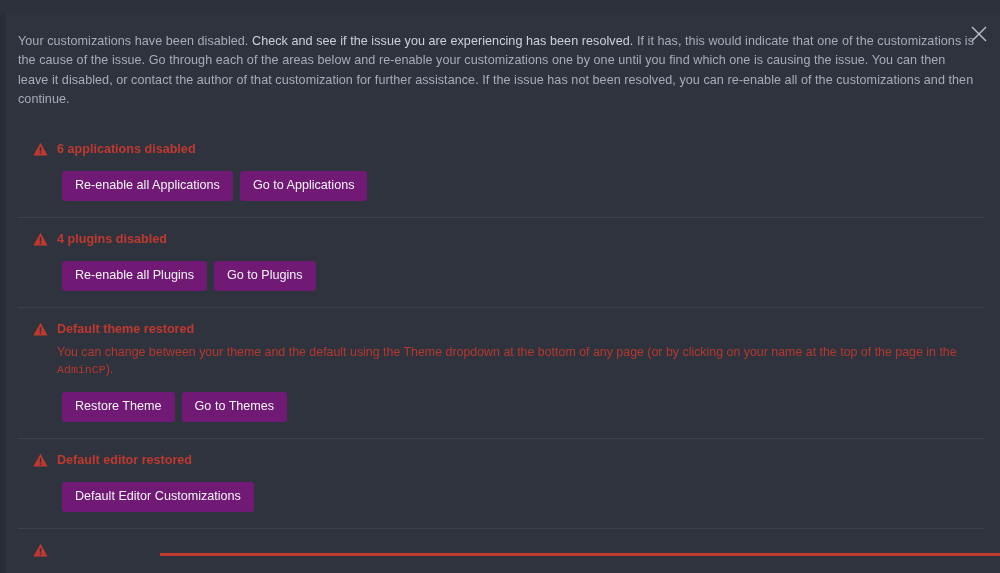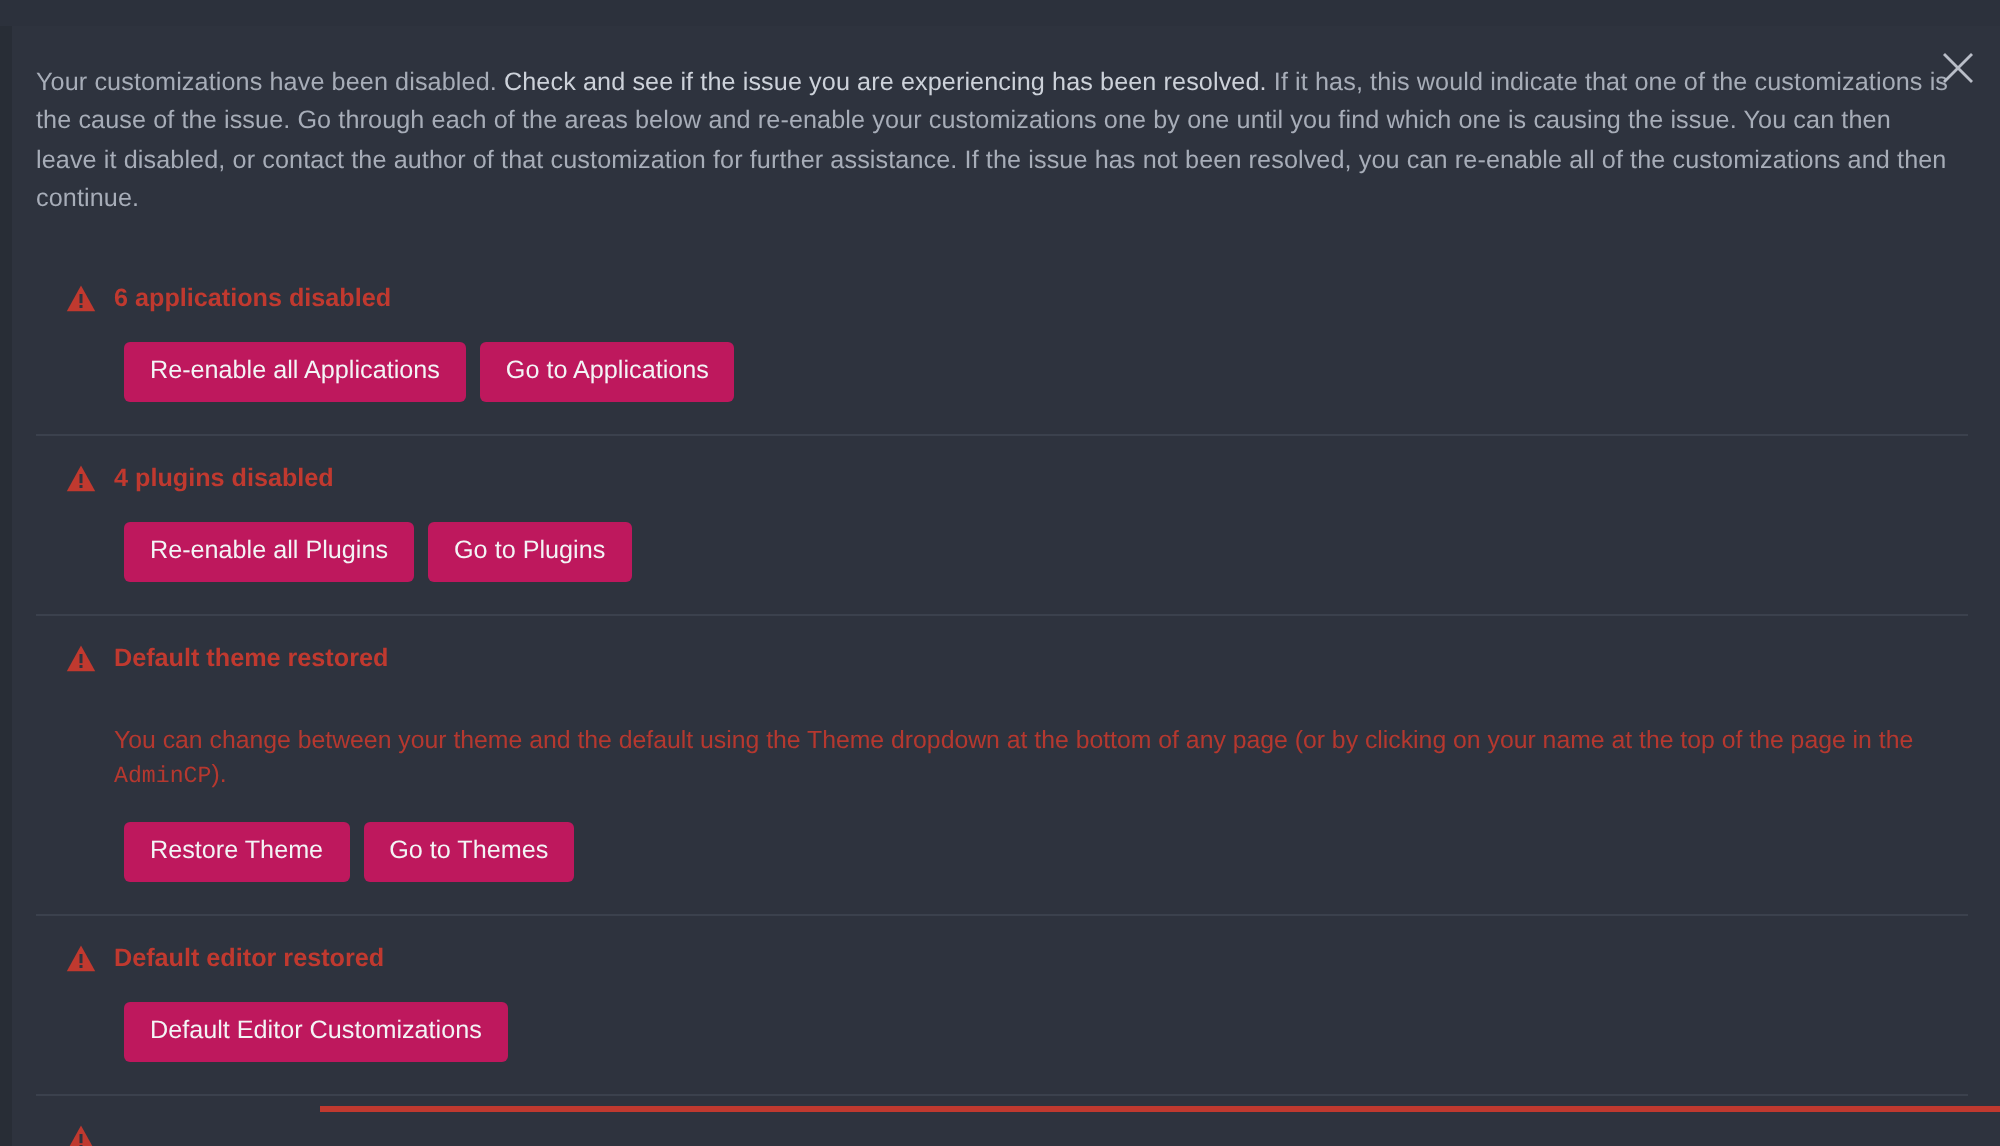--- a/index.html
+++ b/index.html
@@ -81,34 +81,34 @@
     color: #c0392f;
     font-size: 12.6px;
     line-height: 16px;
     font-weight: bold;
   }
   .sec-desc {
     color: #b5382f;
     font-size: 12.4px;
     line-height: 17px;
     padding-left: 33px;
-    margin-top: 25px;
+    margin-top: 7px;
   }
   .sec-desc code {
     font-family: "Liberation Mono", monospace;
     font-size: 11.6px;
   }
   .btn-row {
     display: flex;
     gap: 7px;
     padding-left: 38px;
     margin-top: 14px;
   }
   .btn {
-    background: #be185d;
+    background: #701a75;
     color: #f3f4f6;
     border: none;
     border-radius: 3px;
     font-family: "Liberation Sans", sans-serif;
     font-size: 12.6px;
     line-height: 1;
     padding: 9px 13px 10px 13px;
     height: 30px;
     cursor: pointer;
     white-space: nowrap;

